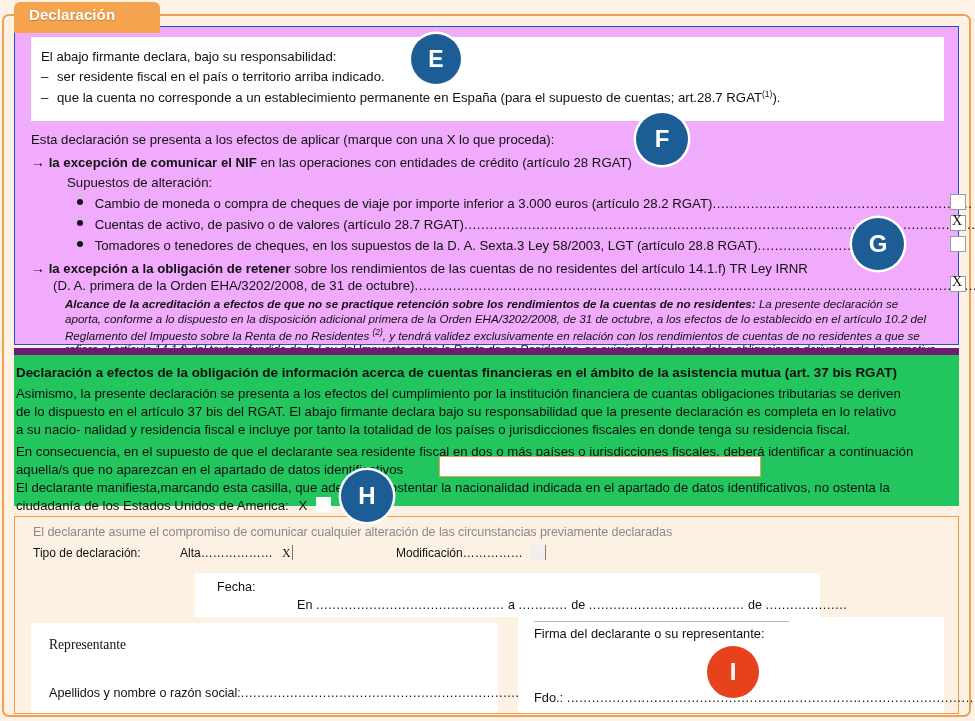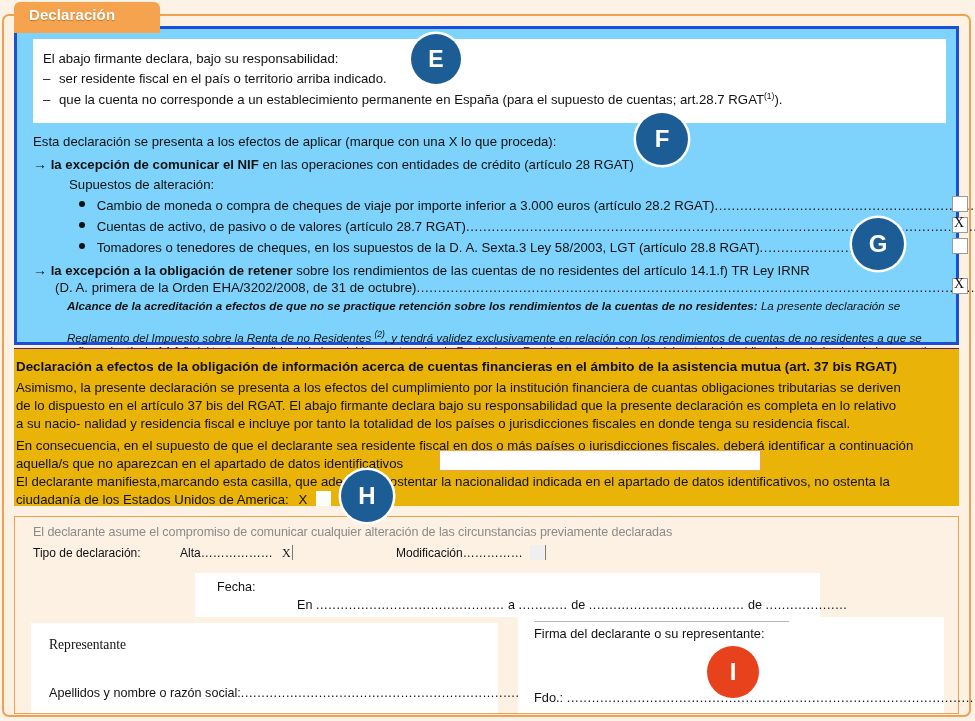--- a/index.html
+++ b/index.html
@@ -46,22 +46,22 @@
     font-size: 15px;
     font-weight: bold;
     letter-spacing: .1px;
     text-shadow: 0 1px 1px rgba(120,70,10,.45);
   }
   
   .panel-a {
     position: absolute;
     left: 14px; top: 26px;
     width: 945px; height: 319px;
-    border: 3px solid #1d4ed8;
-    background: #7dd3fc;
+    border: 1px solid #1d4ed8;
+    background: #f0abfc;
     box-sizing: border-box;
   }
   .white-box {
     position: absolute;
     left: 16px; top: 10px;
     width: 913px; height: 84px;
     background: #ffffff;
     box-sizing: border-box;
   }
   .txt {
@@ -99,22 +99,22 @@
     color: #111;
     font-family: "Liberation Serif", serif;
   }
   .bullet { display:inline-block; width: 6px; height: 6px; border-radius: 50%; background:#111; vertical-align: 3px; }
 
   
   .panel-b {
     position: absolute;
     left: 14px; top: 348px;
     width: 945px; height: 158px;
-    background: #eab308;
-    border-top: 1px solid #701a75;
+    background: #22c55e;
+    border-top: 7px solid #701a75;
     box-sizing: border-box;
   }
   .field-orange {
     position: absolute;
     width: 320px; height: 20px;
     border: 1.6px solid #f0a050;
     background: #ffffff;
     box-sizing: border-box;
   }
   .small-sq {
@@ -230,20 +230,21 @@
       <span class="b">la excepción a la obligación de retener</span><span> sobre los rendimientos de las cuentas de no residentes del artículo 14.1.f) TR Ley IRNR</span>
     </div>
     <div class="ln txt" style="left:38px; top:250px; width:900px;">
       <span>(D. A. primera de la Orden EHA/3202/2008, de 31 de octubre)</span><span class="dots">..............................................................................................................................................................</span>
     </div>
     <div class="cbox checked" style="position:absolute; left:935px; top:249px;"></div>
 
     <div class="ln txt" style="left:50px; top:269px; font-size:11.6px;">
       <span class="bi">Alcance de la acreditación a efectos de que no se practique retención sobre los rendimientos de la cuentas de no residentes:</span><span class="i"> La presente declaración se</span>
     </div>
+    <div class="ln txt i" style="left:50px; top:284px; font-size:11.6px;">aporta, conforme a lo dispuesto en la disposición adicional primera de la Orden EHA/3202/2008, de 31 de octubre, a los efectos de lo establecido en el artículo 10.2 del</div>
     <div class="ln txt i" style="left:50px; top:299px; font-size:11.6px;">
       <span>Reglamento del Impuesto sobre la Renta de no Residentes </span><sup>(2)</sup><span>, y tendrá validez exclusivamente en relación con los rendimientos de cuentas de no residentes a que se</span>
     </div>
     <div class="ln txt i" style="left:50px; top:314px; font-size:11.6px;">refiere el artículo 14.1.f) del texto refundido de la Ley del Impuesto sobre la Renta de no Residentes, no eximiendo del resto delas obligaciones derivadas de la normativa</div>
     <div class="ln txt i" style="left:50px; top:329px; font-size:11.6px;">fiscal del Estado español.</div>
   </div>
 
   <div class="panel-b">
     <div class="ln txt b" style="left:2px; top:8px; font-size:13.4px;">Declaración a efectos de la obligación de información acerca de cuentas financieras en el ámbito de la asistencia mutua (art. 37 bis RGAT)</div>
 

